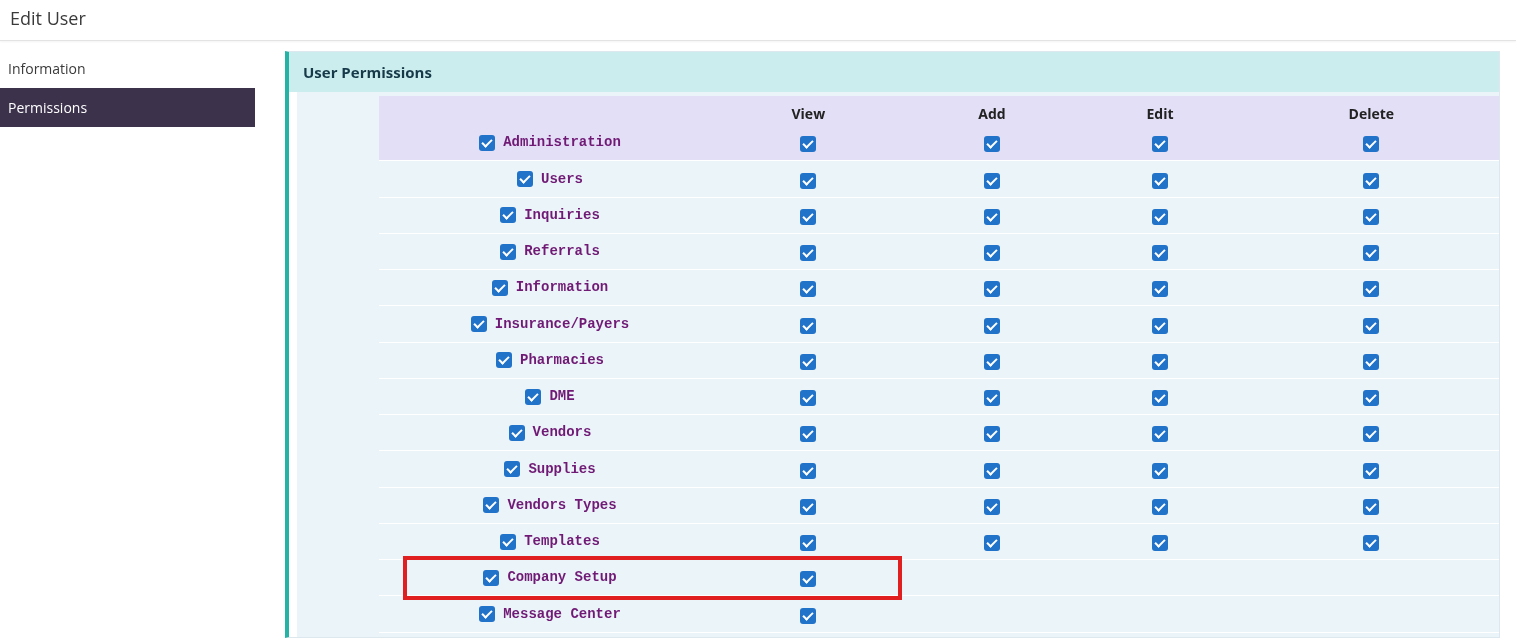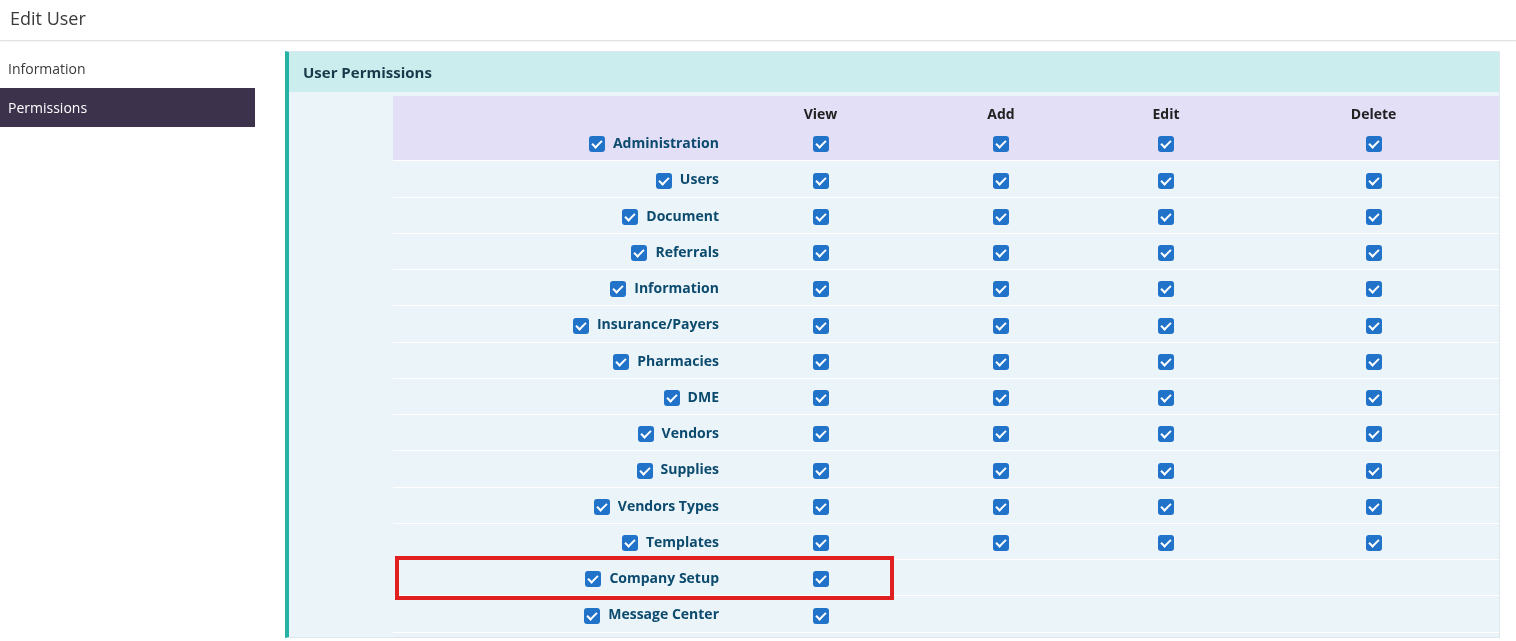--- a/index.html
+++ b/index.html
@@ -63,21 +63,22 @@
   }
   .panel-header {
     background: #ccedee;
     padding: 10px 14px;
     font-size: 15px;
     font-weight: 700;
     color: #163a49;
   }
   .panel-body {
     background: #eaf4f9;
-    padding: 4px 0 4px 104px;
+    padding: 4px 0 4px 82px;
+    margin-left: 8px;
   }
 
   
   .perm-table {
     width: 100%;
     border-collapse: collapse;
     font-size: 14px;
   }
   .perm-table thead th {
     text-align: center;
@@ -100,25 +101,26 @@
   }
   .perm-table tr.data-row td {
     background: #eaf4f9;
     border-bottom: 1px solid #ffffff;
   }
   .perm-table td {
     padding: 8px 4px;
     text-align: center;
   }
   .perm-table td.row-label {
-    text-align: right;
+    text-align: center;
     font-weight: 700;
-    color: #0c4a6e;
+    color: #701a75;
     padding-left: 16px;
     white-space: nowrap;
+    font-family: Liberation Mono, monospace;
   }
 
   .cb {
     display: inline-block;
     width: 16px;
     height: 16px;
     border-radius: 3px;
     background: #2172c9;
     position: relative;
     vertical-align: middle;
@@ -191,21 +193,21 @@
                 <td><span class="cb"></span></td>
               </tr>
               <tr class="data-row">
                 <td class="row-label"><span class="cb"></span><span>Users</span></td>
                 <td><span class="cb"></span></td>
                 <td><span class="cb"></span></td>
                 <td><span class="cb"></span></td>
                 <td><span class="cb"></span></td>
               </tr>
               <tr class="data-row">
-                <td class="row-label"><span class="cb"></span><span>Document</span></td>
+                <td class="row-label"><span class="cb"></span><span>Inquiries</span></td>
                 <td><span class="cb"></span></td>
                 <td><span class="cb"></span></td>
                 <td><span class="cb"></span></td>
                 <td><span class="cb"></span></td>
               </tr>
               <tr class="data-row">
                 <td class="row-label"><span class="cb"></span><span>Referrals</span></td>
                 <td><span class="cb"></span></td>
                 <td><span class="cb"></span></td>
                 <td><span class="cb"></span></td>

